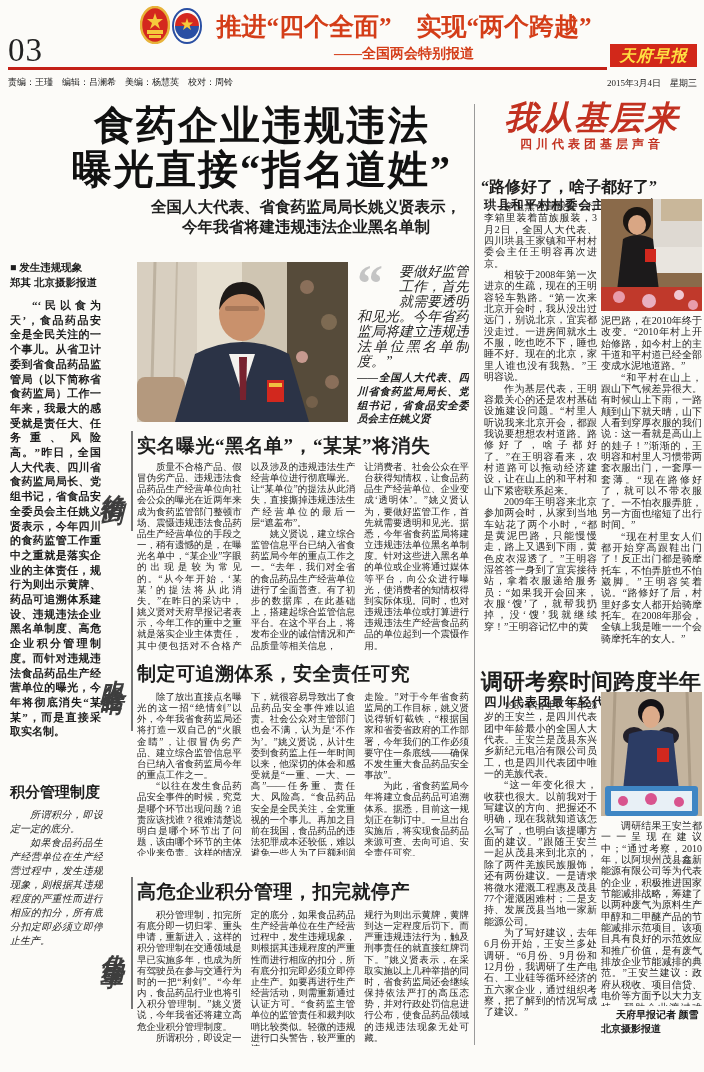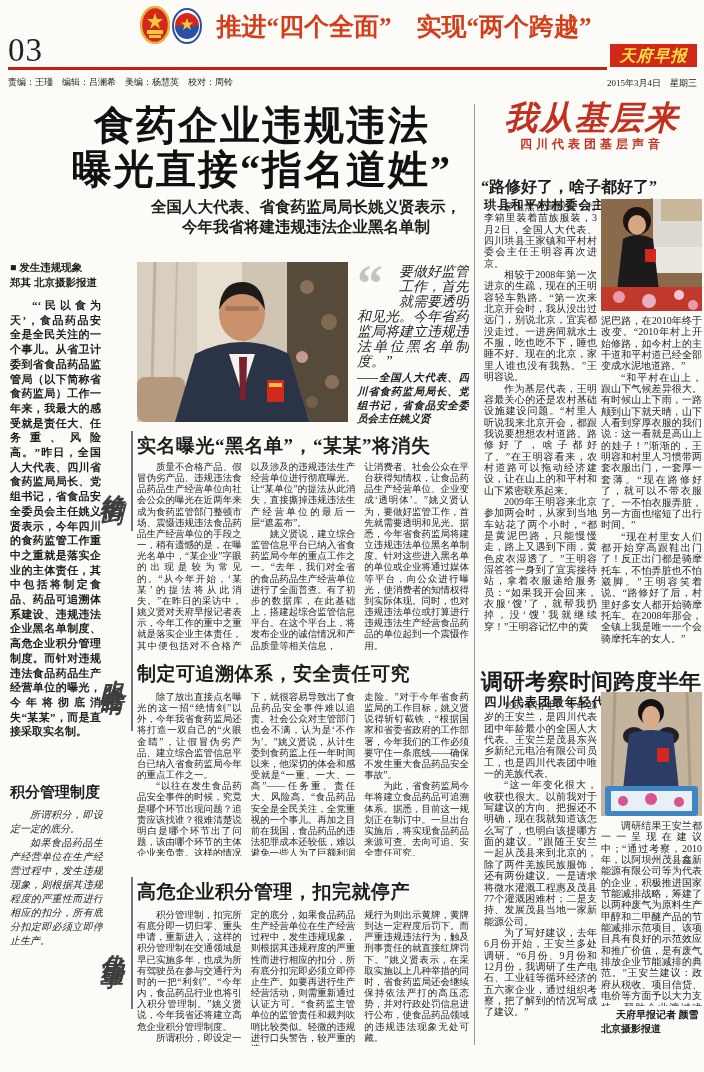--- a/index.html
+++ b/index.html
@@ -109,39 +109,40 @@
   <div class="abs emblem" style="left:172px;top:8px;width:30px;height:36px;">
     <svg width="30" height="36" viewBox="0 0 30 36">
       <ellipse cx="15" cy="18" rx="14" ry="17" fill="#fdfbf4" stroke="#2a4fa3" stroke-width="2"></ellipse>
       <path d="M3,18 a12,13 0 0 1 24,0 z" fill="#d4281e"></path>
       <path d="M3,18 a12,13 0 0 0 24,0 z" fill="#2a4fa3"></path>
       <polygon points="15,10 16.5,14.5 21,14.5 17.5,17.5 19,22 15,19 11,22 12.5,17.5 9,14.5 13.5,14.5" fill="#f5c93c"></polygon>
     </svg>
   </div>
 
   <div class="abs banner-title">推进“四个全面”　实现“两个跨越”</div>
+  <div class="abs banner-sub">——全国两会特别报道</div>
   <div class="abs masthead">天府早报</div>
   <div class="abs credits">责编：王瑾　编辑：吕澜希　美编：杨慧英　校对：周铃</div>
   <div class="abs pagedate">2015年3月4日　星期三</div>
 
   <div class="abs m-h1">
     <div>食药企业违规违法</div>
     <div>曝光直接“指名道姓”</div>
   </div>
   <div class="abs m-sub">
     <div>全国人大代表、省食药监局局长姚义贤表示，</div>
     <div>今年我省将建违规违法企业黑名单制</div>
   </div>
 
   <div class="abs byline">
     <div>■ 发生违规现象</div>
     <div>郑其 北京摄影报道</div>
   </div>
   <div class="abs intro">
-      <p>“‘民以食为天’，食品药品安全是全民关注的一个事儿。从省卫计委到省食品药品监管局（以下简称省食药监局）工作一年来，我最大的感受就是责任大、任务重、风险高。”昨日，全国人大代表、四川省食药监局局长、党组书记，省食品安全委员会主任姚义贤表示，今年四川的食药监管工作重中之重就是落实企业的主体责任，其中包括将制定食品、药品可追溯体系建设、违规违法企业黑名单制度、高危企业积分管理制度。而针对违规违法食品药品生产经营单位的曝光，今年将彻底消失“某某”，而是直接采取实名制。</p>
+      <p>“‘民以食为天’，食品药品安全是全民关注的一个事儿。从省卫计委到省食品药品监管局（以下简称省食药监局）工作一年来，我最大的感受就是责任大、任务重、风险高。”昨日，全国人大代表、四川省食药监局局长、党组书记，省食品安全委员会主任姚义贤表示，今年四川的食药监管工作重中之重就是落实企业的主体责任，规行为则出示黄牌、药品可追溯体系建设、违规违法企业黑名单制度、高危企业积分管理制度。而针对违规违法食品药品生产经营单位的曝光，今年将彻底消失“某某”，而是直接采取实名制。</p>
     </div>
 
   <div class="abs sb-title">积分管理制度</div>
   <div class="abs sb-body">
       <p>所谓积分，即设定一定的底分。</p>
       <p>如果食品药品生产经营单位在生产经营过程中，发生违规现象，则根据其违规程度的严重性而进行相应的扣分，所有底分扣定即必须立即停止生产。</p>
     </div>
 
   <div class="abs photo-main">
     <svg width="211" height="160" viewBox="0 0 211 160">

